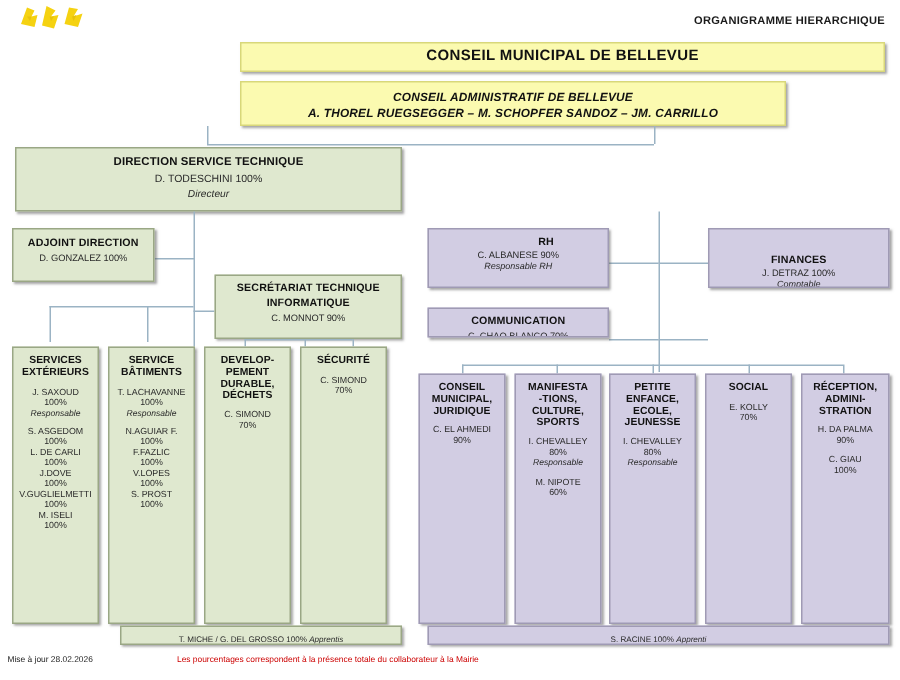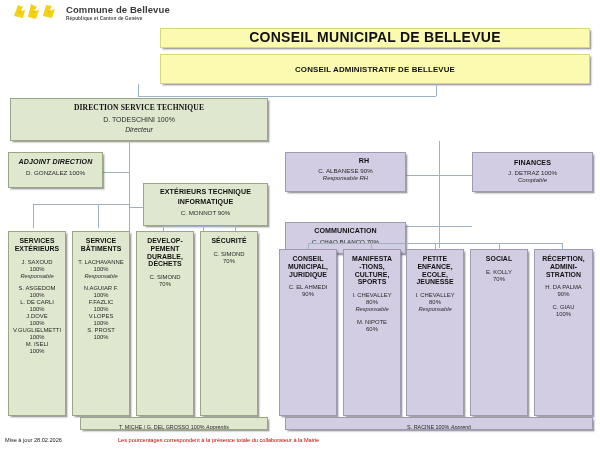--- a/index.html
+++ b/index.html
@@ -26,21 +26,21 @@
   .green{background:#dfe8cf;border-color:#9aa785;}
   .purple{background:#d2cde3;border-color:#9f9ab4;}
   .yellow{background:#fbfab0;border-color:#d8d77a;}
 
   .t-h{font-weight:bold;color:#111;line-height:1.13;}
   .t-n{color:#2a2a2a;line-height:1.18;}
   .t-i{font-style:italic;color:#2a2a2a;line-height:1.18;}
 
   
   .banner{justify-content:center;}
-  .banner .t-h{font-size:14px;letter-spacing:.25px;}
+  .banner .t-h{font-size:10px;letter-spacing:.25px;}
   .banner2 .t-h{font-size:7.9px;letter-spacing:.15px;}
 
   
   .dir .t-h{font-size:7.6px;letter-spacing:.1px;}
   .dir .t-n{font-size:7px;}
   .dir .t-i{font-size:6.8px;}
 
   
   .mid .t-h{font-size:7.1px;letter-spacing:.1px;}
   .mid .t-n{font-size:6.2px;}
@@ -78,56 +78,54 @@
         <path d="M16 15 L19 2 L25 5 L22 9 L27 8 L24 17 Z"></path>
         <path d="M31 14 L34 3 L40 4 L37 9 L43 7 L40 16 Z"></path>
       </g>
       <g fill="#E8C20B">
         <path d="M6 9 L9 9 L8 12 Z"></path>
         <path d="M21 9 L24 9 L22 12 Z"></path>
         <path d="M36 9 L39 8 L37 12 Z"></path>
       </g>
     </svg>
   </div>
-  <div class="brand">
-    <div class="b1">Commune de Bellevue</div>
-    <div class="b2">République et Canton de Genève</div>
-  </div>
+  <div class="doc-title">ORGANIGRAMME HIERARCHIQUE</div>
 
   <div class="box yellow banner" style="left:160px;top:28px;width:430px;height:20px;">
     <div class="t-h">CONSEIL MUNICIPAL DE BELLEVUE</div>
   </div>
 
-  <div class="box yellow banner banner2" style="left:160px;top:54px;width:430px;height:30px;">
+  <div class="box yellow banner banner2" style="left:160px;top:54px;width:364px;height:30px;font-style:italic;">
     <div class="t-h" style="margin-top:3px;">CONSEIL ADMINISTRATIF DE BELLEVUE</div>
+    <div class="t-h" style="margin-top:2px;">A. THOREL RUEGSEGGER – M. SCHOPFER SANDOZ – JM. CARRILLO</div>
   </div>
 
   <div class="ln lnv" style="left:138px;top:84px;height:12px;"></div>
   <div class="ln lnh" style="left:138px;top:96px;width:298px;"></div>
   <div class="ln lnv" style="left:436px;top:84px;height:12px;"></div>
 
   <div class="box green dir" style="left:10px;top:98px;width:258px;height:43px;">
-    <div class="t-h" style="margin-top:5px;font-family:Liberation Serif, serif;">DIRECTION SERVICE TECHNIQUE</div>
+    <div class="t-h" style="margin-top:5px;">DIRECTION SERVICE TECHNIQUE</div>
     <div class="t-n" style="margin-top:3px;">D. TODESCHINI 100%</div>
     <div class="t-i" style="margin-top:2px;">Directeur</div>
   </div>
 
   <div class="ln lnv" style="left:129px;top:141px;height:107px;"></div>
 
   <div class="ln lnh" style="left:103px;top:172px;width:27px;"></div>
 
   <div class="ln lnh" style="left:129px;top:207px;width:14px;"></div>
 
   <div class="box green mid" style="left:8px;top:152px;width:95px;height:36px;">
-    <div class="t-h" style="margin-top:5px;font-style:italic;">ADJOINT DIRECTION</div>
+    <div class="t-h" style="margin-top:5px;">ADJOINT DIRECTION</div>
     <div class="t-n" style="margin-top:3px;">D. GONZALEZ 100%</div>
   </div>
 
   <div class="box green mid" style="left:143px;top:183px;width:125px;height:43px;">
-    <div class="t-h" style="margin-top:4px;">EXTÉRIEURS TECHNIQUE</div>
+    <div class="t-h" style="margin-top:4px;">SECRÉTARIAT TECHNIQUE</div>
     <div class="t-h" style="margin-top:2px;">INFORMATIQUE</div>
     <div class="t-n" style="margin-top:3px;">C. MONNOT 90%</div>
   </div>
 
   <div class="ln lnh" style="left:33px;top:204px;width:96px;"></div>
   <div class="ln lnv" style="left:33px;top:204px;height:24px;"></div>
   <div class="ln lnv" style="left:98px;top:204px;height:24px;"></div>
   <div class="ln lnh" style="left:163px;top:226px;width:72px;"></div>
   <div class="ln lnv" style="left:163px;top:226px;height:5px;"></div>
   <div class="ln lnv" style="left:235px;top:226px;height:5px;"></div>
@@ -140,26 +138,26 @@
   <div class="ln lnh" style="left:406px;top:226px;width:33px;"></div>
   <div class="ln lnh" style="left:439px;top:226px;width:33px;"></div>
 
   <div class="box purple mid" style="left:285px;top:152px;width:121px;height:40px;">
     <div class="t-h" style="margin-top:4px;padding-left:37px;">RH</div>
     <div class="t-n" style="margin-top:2px;">C. ALBANESE 90%</div>
     <div class="t-i" style="margin-top:1px;">Responsable RH</div>
   </div>
 
   <div class="box purple mid" style="left:472px;top:152px;width:121px;height:40px;">
-    <div class="t-h" style="margin-top:6px;">FINANCES</div>
+    <div class="t-h" style="margin-top:16px;">FINANCES</div>
     <div class="t-n" style="margin-top:2px;">J. DETRAZ 100%</div>
     <div class="t-i" style="margin-top:1px;">Comptable</div>
   </div>
 
-  <div class="box purple mid" style="left:285px;top:222px;width:121px;height:32px;">
+  <div class="box purple mid" style="left:285px;top:205px;width:121px;height:20px;">
     <div class="t-h" style="margin-top:4px;">COMMUNICATION</div>
     <div class="t-n" style="margin-top:3px;">C. CHAO BLANCO 70%</div>
   </div>
 
 
   <div class="ln lnh" style="left:308px;top:243px;width:254px;"></div>
   <div class="ln lnv" style="left:308px;top:243px;height:6px;"></div>
   <div class="ln lnv" style="left:371px;top:243px;height:6px;"></div>
   <div class="ln lnv" style="left:435px;top:243px;height:6px;"></div>
   <div class="ln lnv" style="left:499px;top:243px;height:6px;"></div>

